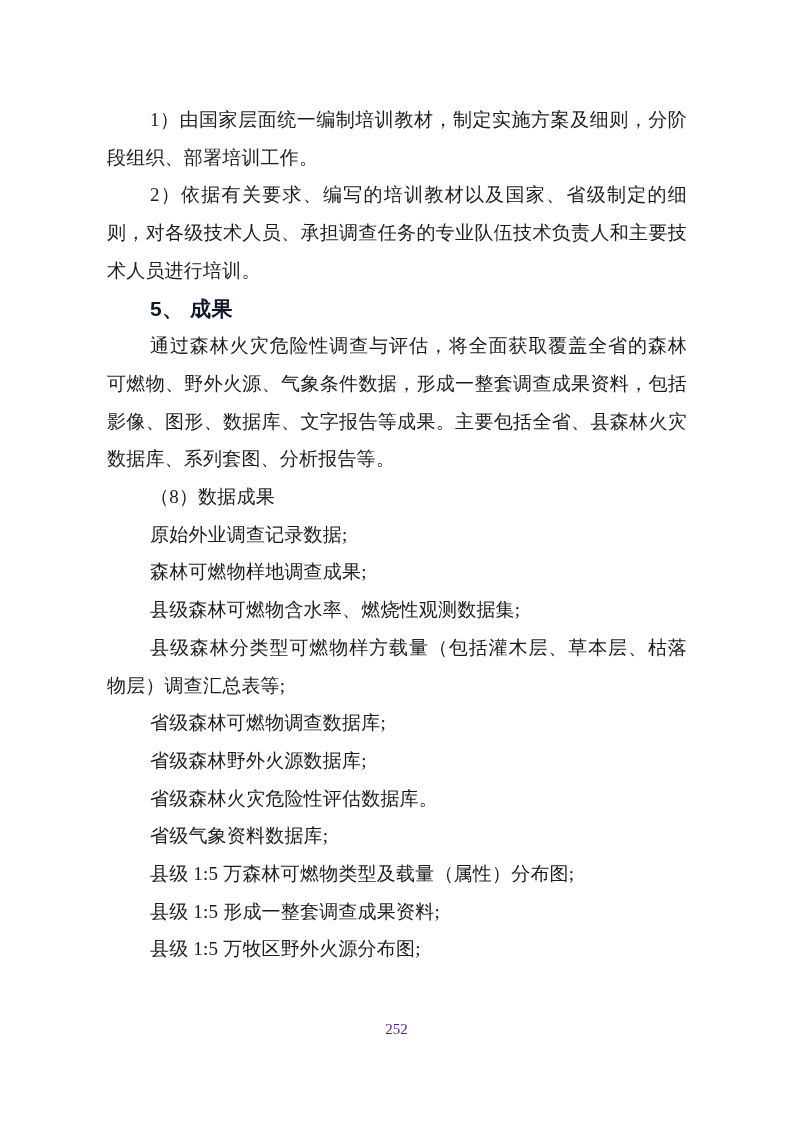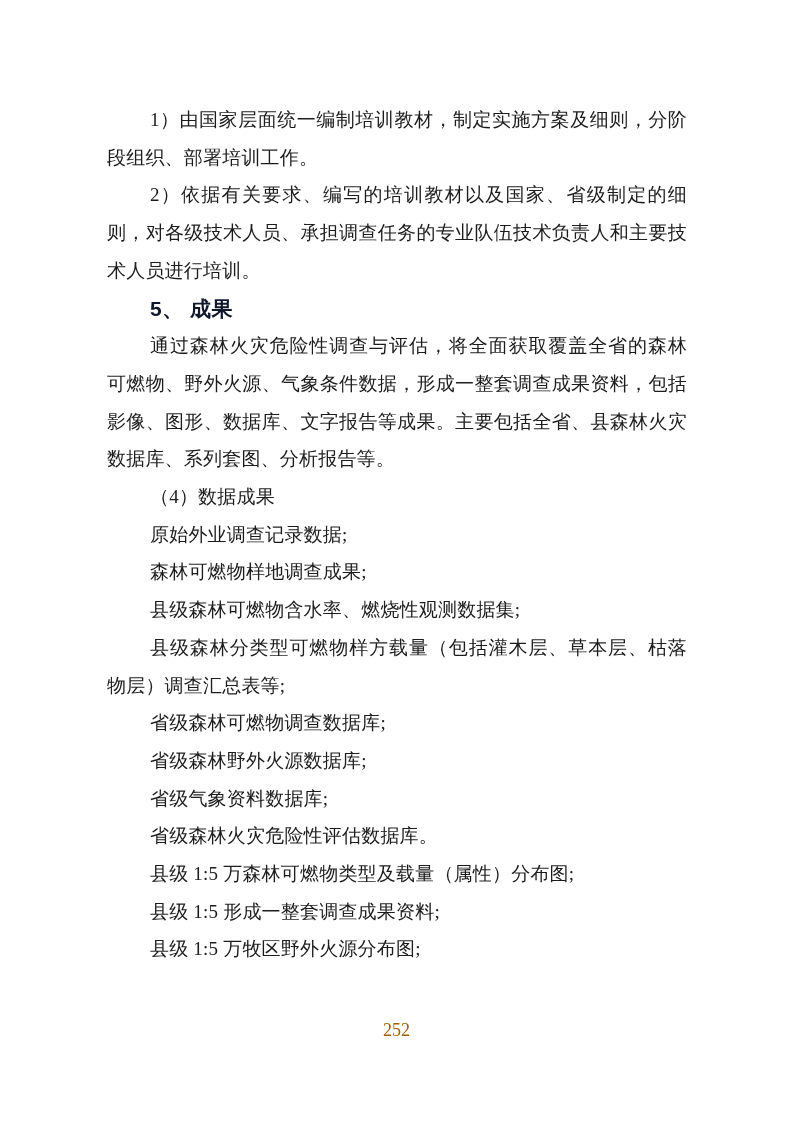--- a/index.html
+++ b/index.html
@@ -40,42 +40,42 @@
   }
   .footer {
     position: absolute;
     left: 0;
     top: 1020px;
     width: 793px;
     text-align: center;
   }
   .footer .pagenum {
     font-family: "Liberation Serif", serif;
-    font-size: 18px;
-    color: #a16207;
+    font-size: 15px;
+    color: #4c1d95;
   }
 </style>
 </head>
 <body>
 
 <div class="page">
   <div class="content">
     <p class="body">1）由国家层面统一编制培训教材，制定实施方案及细则，分阶段组织、部署培训工作。</p>
     <p class="body">2）依据有关要求、编写的培训教材以及国家、省级制定的细则，对各级技术人员、承担调查任务的专业队伍技术负责人和主要技术人员进行培训。</p>
     <p class="heading">5、 成果</p>
     <p class="body">通过森林火灾危险性调查与评估，将全面获取覆盖全省的森林可燃物、野外火源、气象条件数据，形成一整套调查成果资料，包括影像、图形、数据库、文字报告等成果。主要包括全省、县森林火灾数据库、系列套图、分析报告等。</p>
-    <p class="body">（4）数据成果</p>
+    <p class="body">（8）数据成果</p>
     <p class="body">原始外业调查记录数据;</p>
     <p class="body">森林可燃物样地调查成果;</p>
     <p class="body">县级森林可燃物含水率、燃烧性观测数据集;</p>
     <p class="body">县级森林分类型可燃物样方载量（包括灌木层、草本层、枯落物层）调查汇总表等;</p>
     <p class="body">省级森林可燃物调查数据库;</p>
     <p class="body">省级森林野外火源数据库;</p>
+    <p class="body">省级森林火灾危险性评估数据库。</p>
     <p class="body">省级气象资料数据库;</p>
-    <p class="body">省级森林火灾危险性评估数据库。</p>
     <p class="body">县级 1:5 万森林可燃物类型及载量（属性）分布图;</p>
     <p class="body">县级 1:5 形成一整套调查成果资料;</p>
     <p class="body">县级 1:5 万牧区野外火源分布图;</p>
   </div>
   <div class="footer">
     <span class="pagenum">252</span>
   </div>
 </div>
 
 </body></html>

